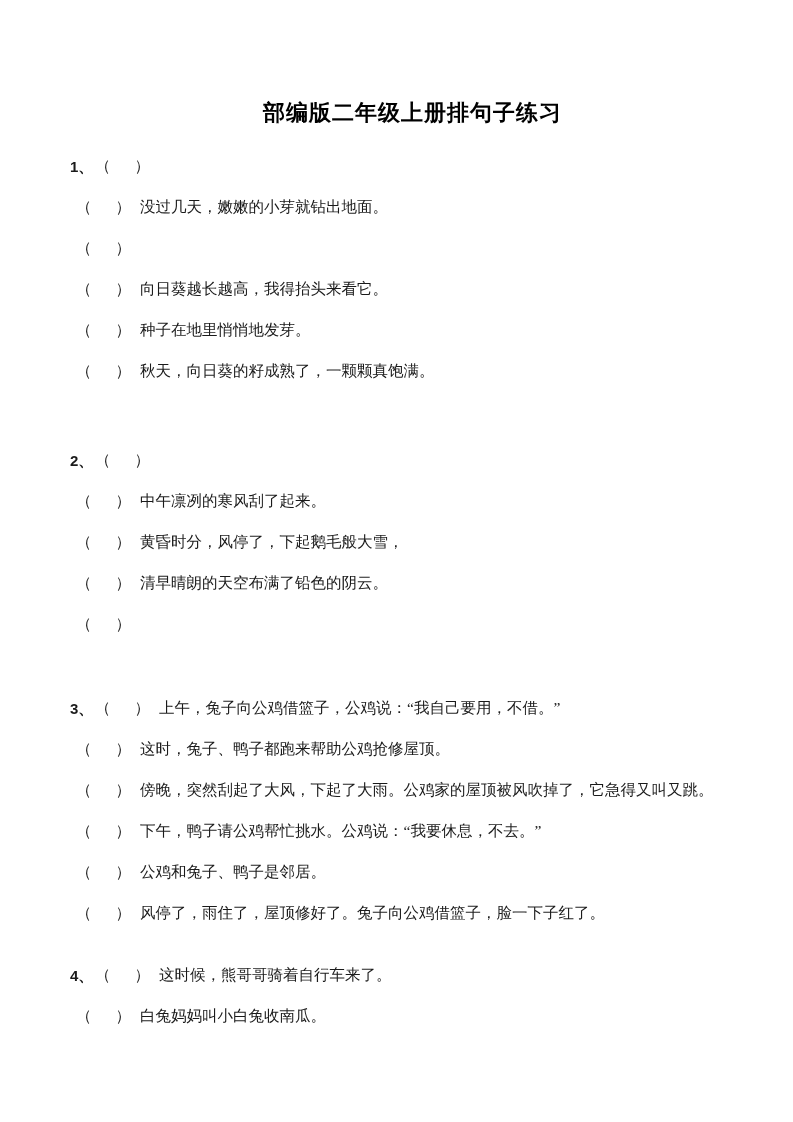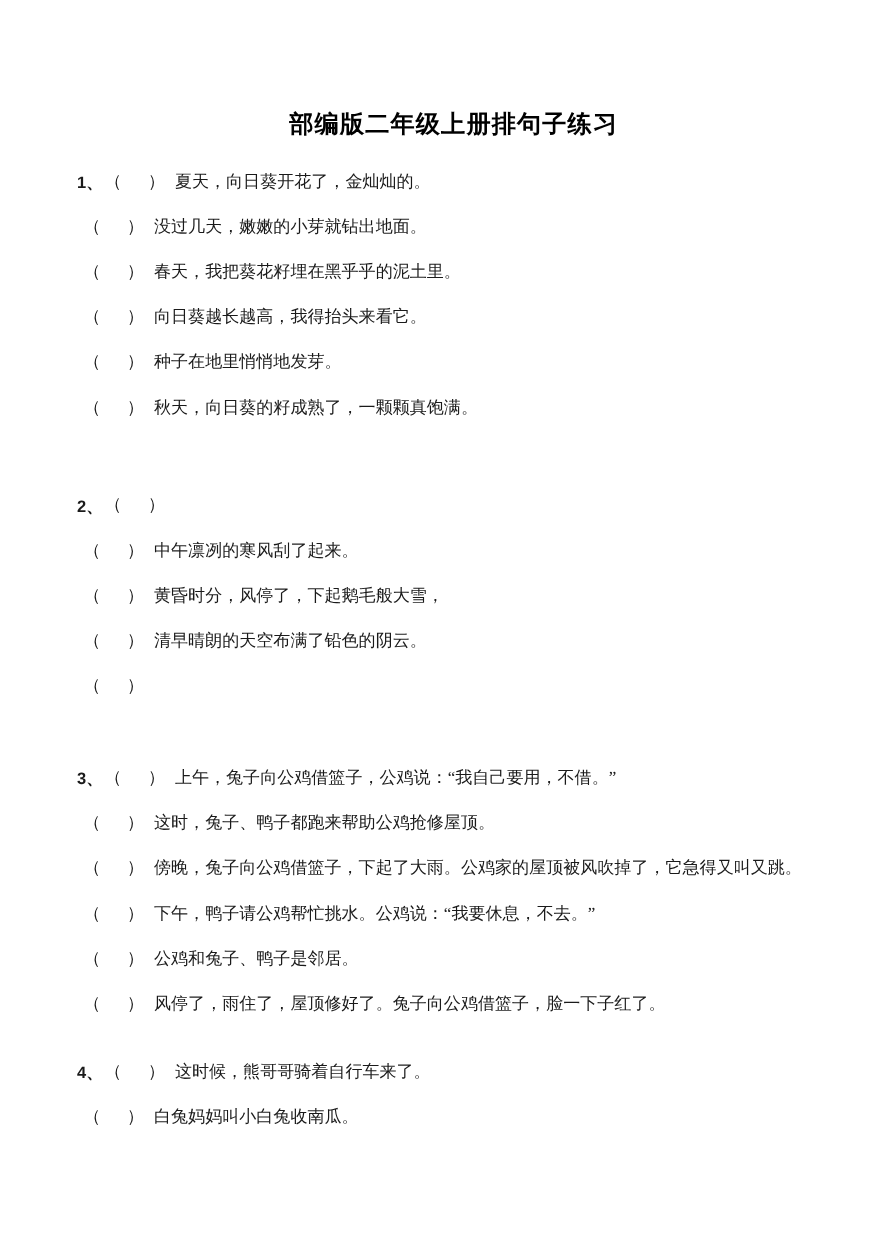--- a/index.html
+++ b/index.html
@@ -79,37 +79,37 @@
 
   <div class="exercises">
 
     <section class="exercise ex1">
       <div class="line numbered">
         <span class="num">1、</span>
         <span class="content">
           <span class="blank">
               <span>（</span>
               <span>）</span>
-            </span><span class="sentence">夏天，向日葵开花了，金灿灿的。</span>
+            </span>
         </span>
       </div>
       <div class="line">
         <span class="content">
           <span class="blank">
               <span>（</span>
               <span>）</span>
             </span><span class="sentence">没过几天，嫩嫩的小芽就钻出地面。</span>
         </span>
       </div>
       <div class="line">
         <span class="content">
           <span class="blank">
               <span>（</span>
               <span>）</span>
-            </span><span class="sentence">春天，我把葵花籽埋在黑乎乎的泥土里。</span>
+            </span>
         </span>
       </div>
       <div class="line">
         <span class="content">
           <span class="blank">
               <span>（</span>
               <span>）</span>
             </span><span class="sentence">向日葵越长越高，我得抬头来看它。</span>
         </span>
       </div>
@@ -191,21 +191,21 @@
               <span>（</span>
               <span>）</span>
             </span><span class="sentence">这时，兔子、鸭子都跑来帮助公鸡抢修屋顶。</span>
         </span>
       </div>
       <div class="line">
         <span class="content">
           <span class="blank">
               <span>（</span>
               <span>）</span>
-            </span><span class="sentence">傍晚，兔子向公鸡借篮子，下起了大雨。公鸡家的屋顶被风吹掉了，它急得又叫又跳。</span>
+            </span><span class="sentence">傍晚，突然刮起了大风，下起了大雨。公鸡家的屋顶被风吹掉了，它急得又叫又跳。</span>
         </span>
       </div>
       <div class="line">
         <span class="content">
           <span class="blank">
               <span>（</span>
               <span>）</span>
             </span><span class="sentence">下午，鸭子请公鸡帮忙挑水。公鸡说：“我要休息，不去。”</span>
         </span>
       </div>

